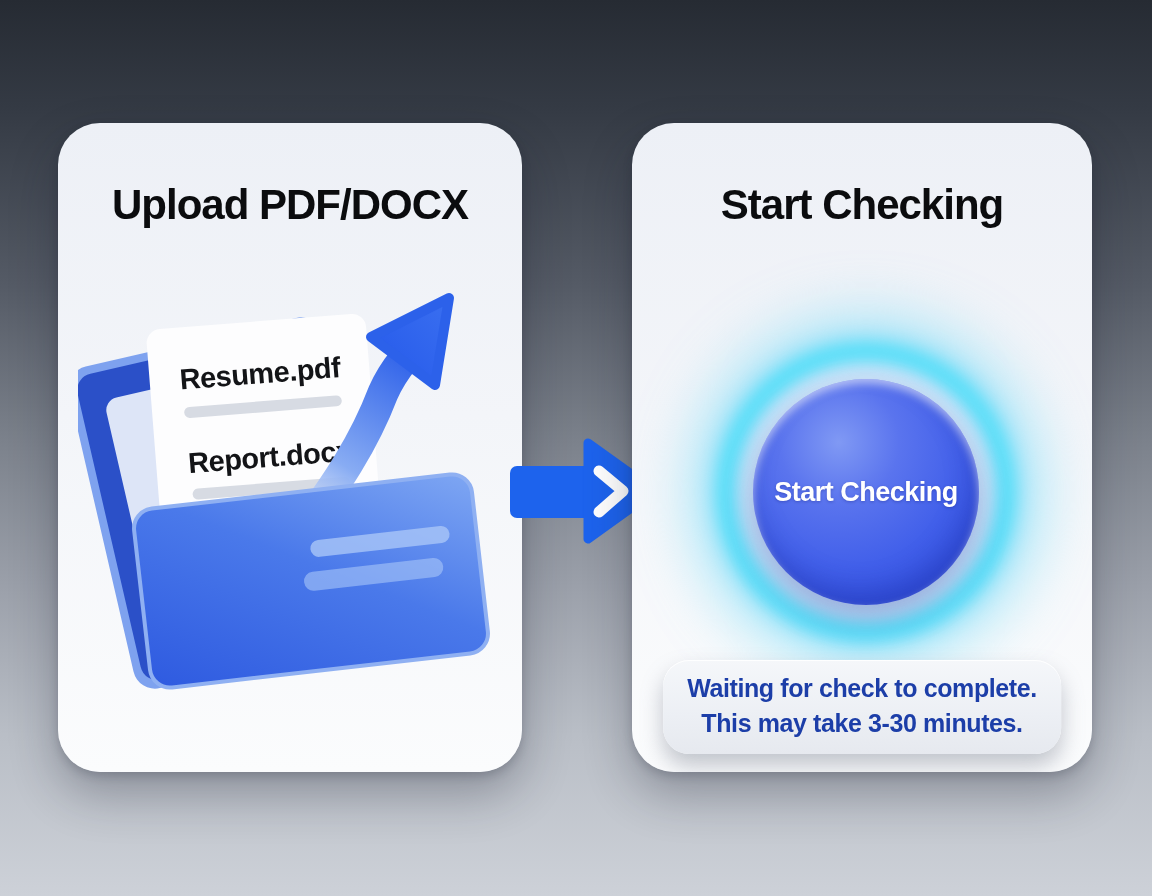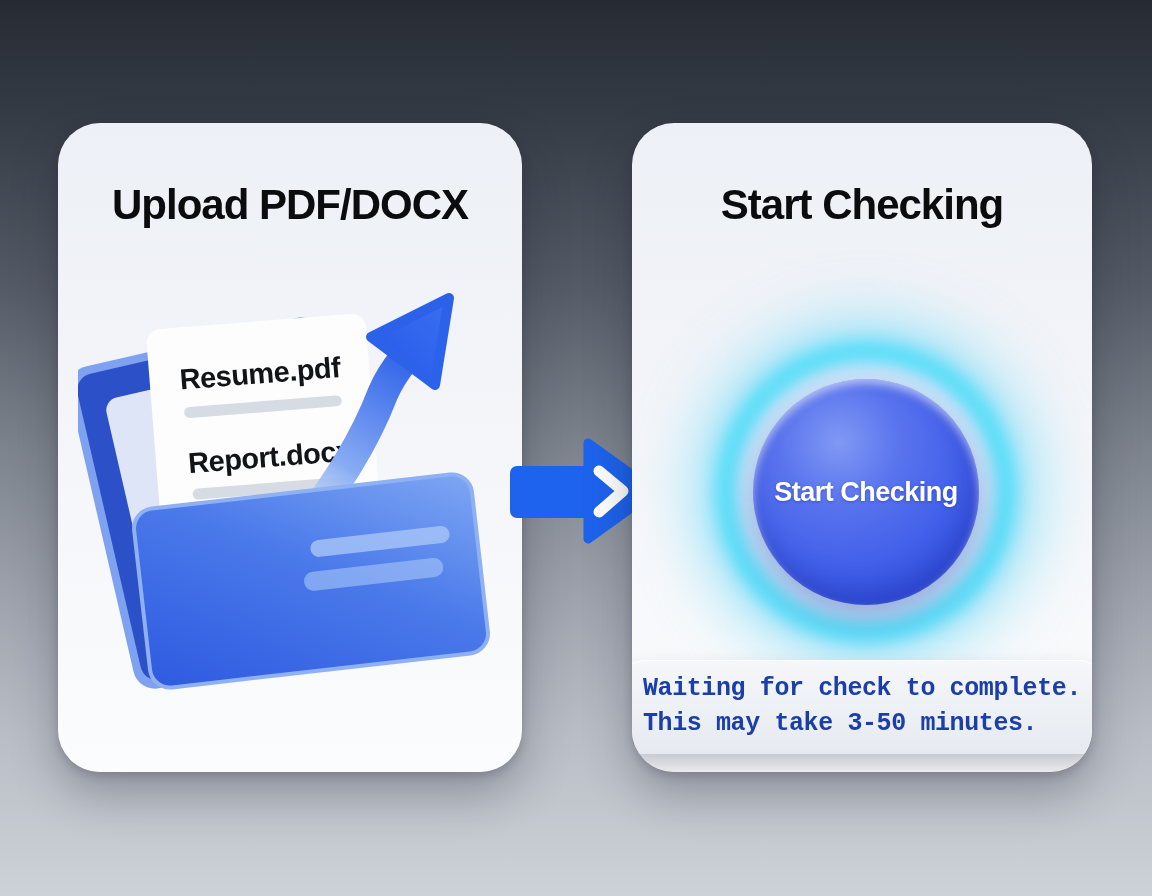--- a/index.html
+++ b/index.html
@@ -88,23 +88,22 @@
   .status-pill {
     position: absolute;
     top: 537px; left: 50%;
     transform: translateX(-50%);
     padding: 11px 24px 13px;
     border-radius: 26px;
     background: linear-gradient(180deg, #f5f7fa 0%, #ecEFf4 60%, #e6e9ef 100%);
     background: linear-gradient(180deg, #f5f7fa 0%, #eceff4 60%, #e6e9ef 100%);
     box-shadow: 0 12px 22px rgba(105, 112, 130, 0.40),
                 inset 0 1px 0 rgba(255, 255, 255, 0.9);
-    text-align: left;
+    text-align: center;
     white-space: nowrap;
-    font-family: Liberation Mono, monospace;
   }
   .status-pill .status-line {
     display: block;
     color: #1c3ea8;
     font-size: 25px;
     line-height: 35px;
     font-weight: 600;
     letter-spacing: -0.4px;
   }
 
@@ -179,17 +178,17 @@
     <h1 class="card-title">Start Checking</h1>
 
     <div class="glow-ring"></div>
 
     <button class="check-button">
       <span class="btn-label">Start Checking</span>
     </button>
 
     <div class="status-pill">
       <span class="status-line">Waiting for check to complete.</span>
-      <span class="status-line">This may take 3-50 minutes.</span>
+      <span class="status-line">This may take 3-30 minutes.</span>
     </div>
   </section>
 
 </div>
 
 </body></html>

